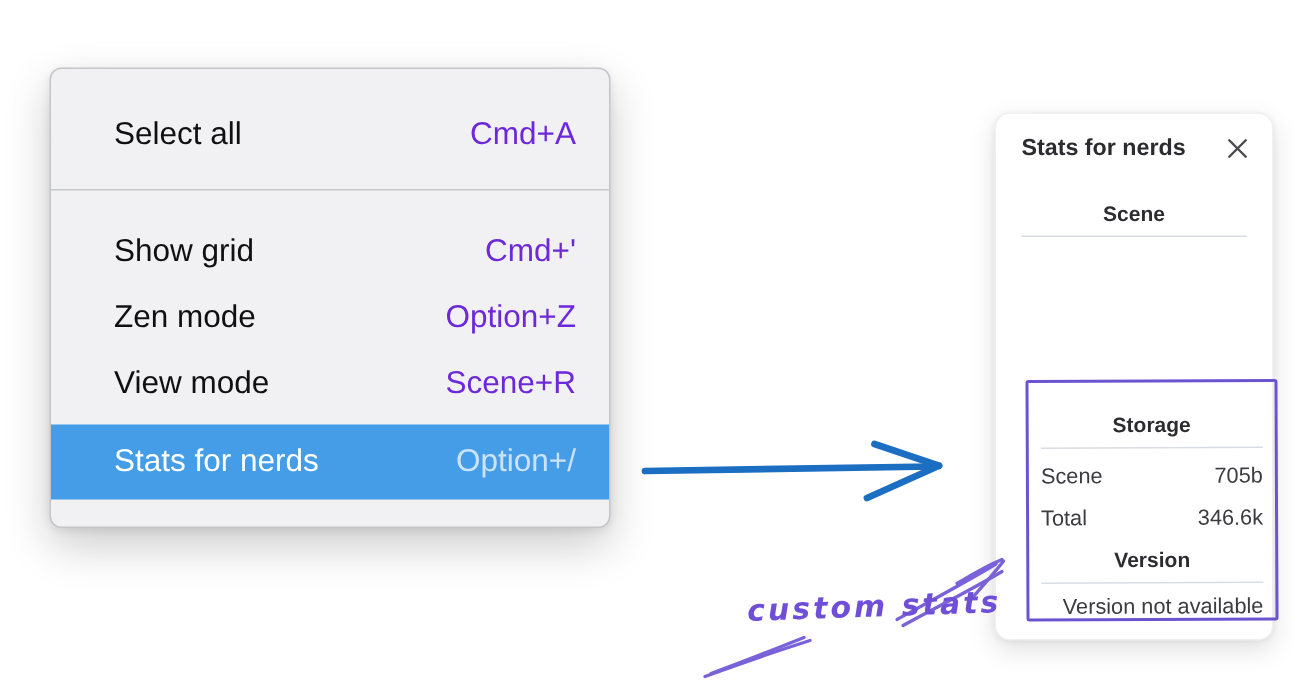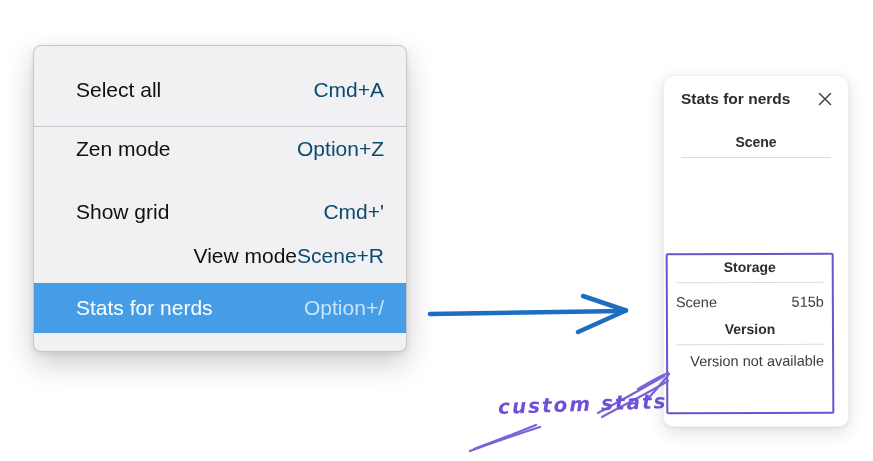--- a/index.html
+++ b/index.html
@@ -10,26 +10,26 @@
 
   
   .context-menu{
     position:absolute;left:33px;top:45px;width:374px;height:307px;box-sizing:border-box;
     background:#f1f1f3;border:1px solid #c3c5c9;border-radius:8px;
     box-shadow:0 12px 30px rgba(0,0,0,.20), 0 2px 6px rgba(0,0,0,.08);
     font-size:21px;overflow:hidden;
   }
   .menu-item{display:flex;justify-content:space-between;align-items:center;padding:0 22px 0 42px;}
   .menu-item .label{color:#101010;}
-  .menu-item .shortcut{color:#0c4a6e;}
+  .menu-item .shortcut{color:#6d28d9;}
   .mi-select-all{height:72px;margin-top:8px;}
   .menu-separator{height:1px;background:#c6c8cb;margin:0;border:0;}
   .mi-show-grid{height:44px;margin-top:19px;}
   .mi-zen-mode{height:44px;}
-  .mi-view-mode{height:44px;justify-content:flex-end;}
+  .mi-view-mode{height:44px;}
   .mi-stats{height:50px;margin-top:5px;background:#459ce7;}
   .mi-stats .label{color:#ffffff;}
   .mi-stats .shortcut{color:rgba(255,255,255,.72);margin-left:18px;}
 
   
   .blue-arrow{position:absolute;left:420px;top:288px;}
 
   
   .stats-panel{
     position:absolute;left:663px;top:75px;width:186px;height:352px;box-sizing:border-box;
@@ -40,22 +40,22 @@
   .sp-header{display:flex;justify-content:space-between;align-items:center;height:22px;}
   .sp-title{font-weight:bold;font-size:15.5px;color:#2c2c30;}
   .sp-close{width:20px;height:20px;display:flex;align-items:center;justify-content:center;cursor:pointer;margin-right:-4px;}
   .sp-section-heading{font-weight:bold;font-size:14px;color:#2c2c30;text-align:center;}
   .sp-divider{height:1px;background:#d9dde2;border:0;margin:7px 0 0 0;}
   .sp-row{display:flex;justify-content:space-between;align-items:center;height:28px;}
   .scene-heading{margin-top:24px;}
   .sp-rows{margin-top:5px;}
 
   .purple-box{
-    position:absolute;left:2px;top:177px;width:168px;height:161px;box-sizing:border-box;
-    border:2.5px solid #6b54cf;border-radius:2px;padding:4px 8px 0 8px;
+    position:absolute;left:20px;top:177px;width:168px;height:161px;box-sizing:border-box;
+    border:2.5px solid #6b54cf;border-radius:2px;padding:20px 8px 0 8px;
     transform:rotate(-.25deg);
   }
   .purple-box .sp-row{height:28px;}
   .pb-heading2{margin-top:5px;}
   .sp-note{margin-top:8px;text-align:right;white-space:nowrap;}
 
   
   .annotation-arrow{position:absolute;left:450px;top:360px;}
   .annotation-text{
     position:absolute;left:498px;top:392px;color:#6f4fd8;
@@ -66,27 +66,27 @@
 </style>
 </head>
 <body>
 
 <div class="context-menu">
   <div class="menu-item mi-select-all">
     <span class="label">Select all</span>
     <span class="shortcut">Cmd+A</span>
   </div>
   <hr class="menu-separator">
+  <div class="menu-item mi-show-grid">
+    <span class="label">Show grid</span>
+    <span class="shortcut">Cmd+'</span>
+  </div>
   <div class="menu-item mi-zen-mode">
     <span class="label">Zen mode</span>
     <span class="shortcut">Option+Z</span>
-  </div>
-  <div class="menu-item mi-show-grid">
-    <span class="label">Show grid</span>
-    <span class="shortcut">Cmd+'</span>
   </div>
   <div class="menu-item mi-view-mode">
     <span class="label">View mode</span>
     <span class="shortcut">Scene+R</span>
   </div>
   <div class="menu-item mi-stats">
     <span class="label">Stats for nerds</span>
     <span class="shortcut">Option+/</span>
   </div>
 </div>
@@ -109,21 +109,25 @@
 
   <div class="sp-section-heading scene-heading">Scene</div>
   <hr class="sp-divider">
 
   <div class="purple-box">
     <div class="sp-section-heading">Storage</div>
     <hr class="sp-divider">
     <div class="sp-rows">
       <div class="sp-row">
         <span>Scene</span>
-        <span>515b</span>
+        <span>705b</span>
+      </div>
+      <div class="sp-row">
+        <span>Total</span>
+        <span>346.6k</span>
       </div>
     </div>
     <div class="sp-section-heading pb-heading2">Version</div>
     <hr class="sp-divider">
     <div class="sp-note">Version not available</div>
   </div>
 </div>
 
 <svg class="annotation-arrow" width="240" height="101" viewBox="0 0 240 101">
   <g stroke="#7a62d8" stroke-width="2.2" fill="none" stroke-linecap="round">

